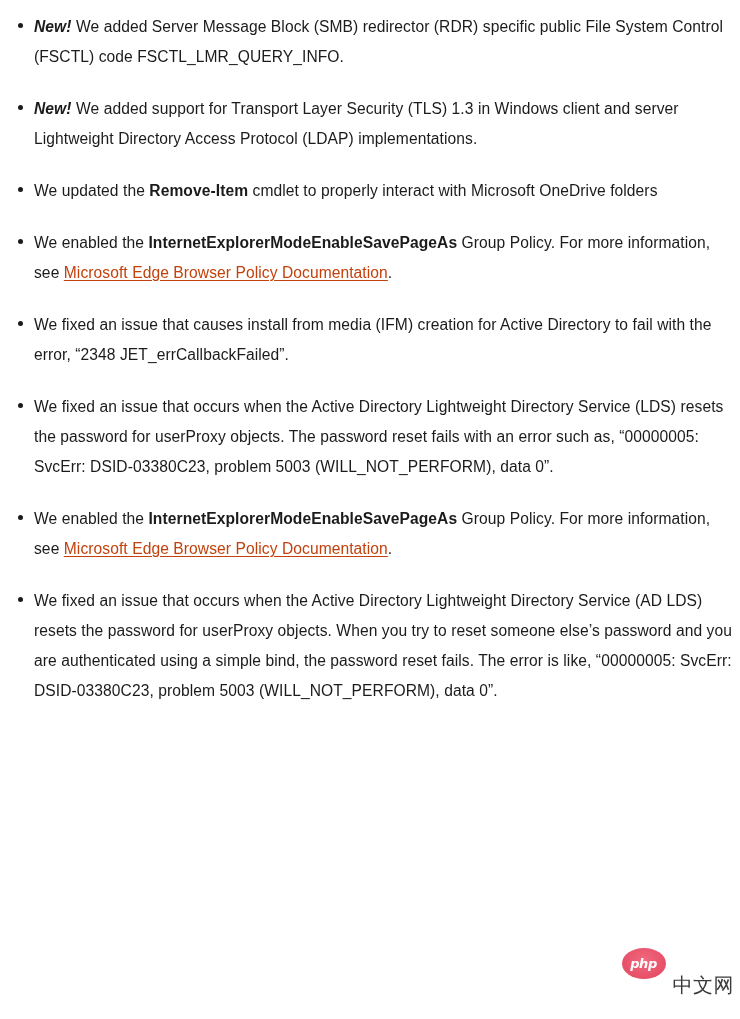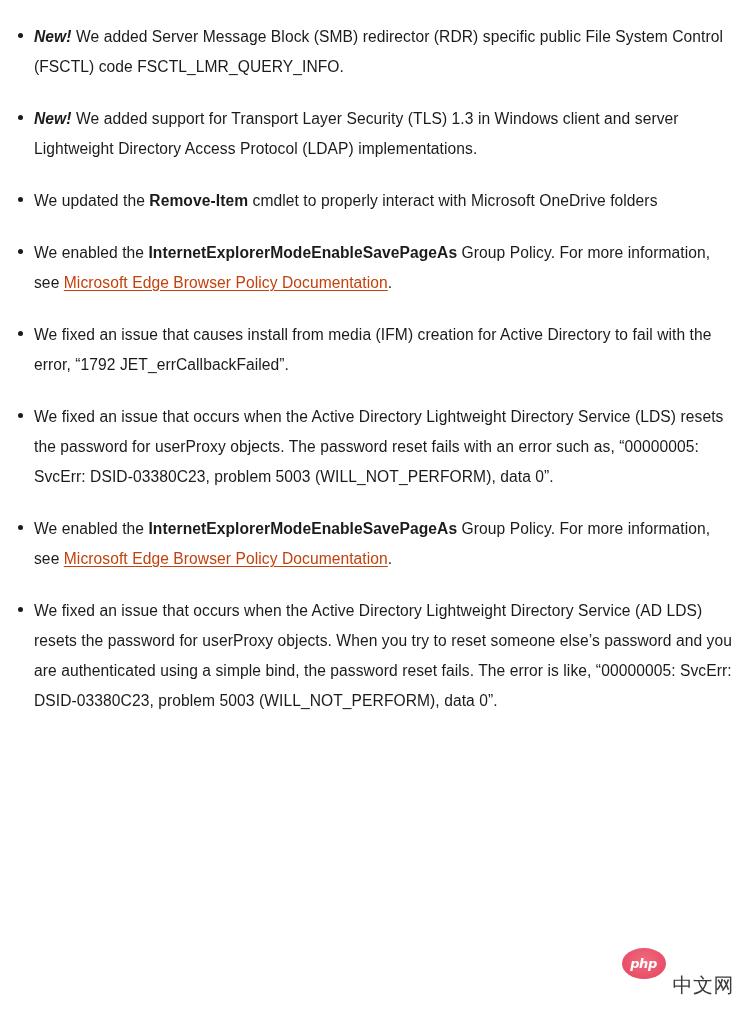--- a/index.html
+++ b/index.html
@@ -15,21 +15,21 @@
     font-family: "Liberation Sans", "DejaVu Sans", sans-serif;
     color: #1b1b1b;
     -webkit-font-smoothing: antialiased;
   }
 
   #release-notes {
     position: absolute;
     top: 0;
     left: 0;
     width: 740px;
-    padding-top: 22px;
+    padding-top: 12px;
     box-sizing: border-box;
   }
 
   ul.notes-list {
     list-style: none;
     margin: 0;
     padding: 0;
   }
 
   li.note-item {
@@ -127,21 +127,21 @@
       <li class="note-item">
         <span class="bullet-marker"></span>
         <span class="note-text"><span>We updated the </span><span class="strong">Remove-Item</span><span> cmdlet to properly interact with Microsoft OneDrive folders</span></span>
       </li>
       <li class="note-item">
         <span class="bullet-marker"></span>
         <span class="note-text"><span>We enabled the </span><span class="strong">InternetExplorerModeEnableSavePageAs</span><span> Group Policy. For more information, see </span><span class="doc-link">Microsoft Edge Browser Policy Documentation</span><span>.</span></span>
       </li>
       <li class="note-item">
         <span class="bullet-marker"></span>
-        <span class="note-text"><span>We fixed an issue that causes install from media (IFM) creation for Active Directory to fail with the error, “1792 JET_errCallbackFailed”.</span></span>
+        <span class="note-text"><span>We fixed an issue that causes install from media (IFM) creation for Active Directory to fail with the error, “2348 JET_errCallbackFailed”.</span></span>
       </li>
       <li class="note-item">
         <span class="bullet-marker"></span>
         <span class="note-text"><span>We fixed an issue that occurs when the Active Directory Lightweight Directory Service (LDS) resets the password for userProxy objects. The password reset fails with an error such as, “00000005: SvcErr: DSID-03380C23, problem 5003 (WILL_NOT_PERFORM), data 0”.</span></span>
       </li>
       <li class="note-item">
         <span class="bullet-marker"></span>
         <span class="note-text"><span>We enabled the </span><span class="strong">InternetExplorerModeEnableSavePageAs</span><span> Group Policy. For more information, see </span><span class="doc-link">Microsoft Edge Browser Policy Documentation</span><span>.</span></span>
       </li>
       <li class="note-item">

